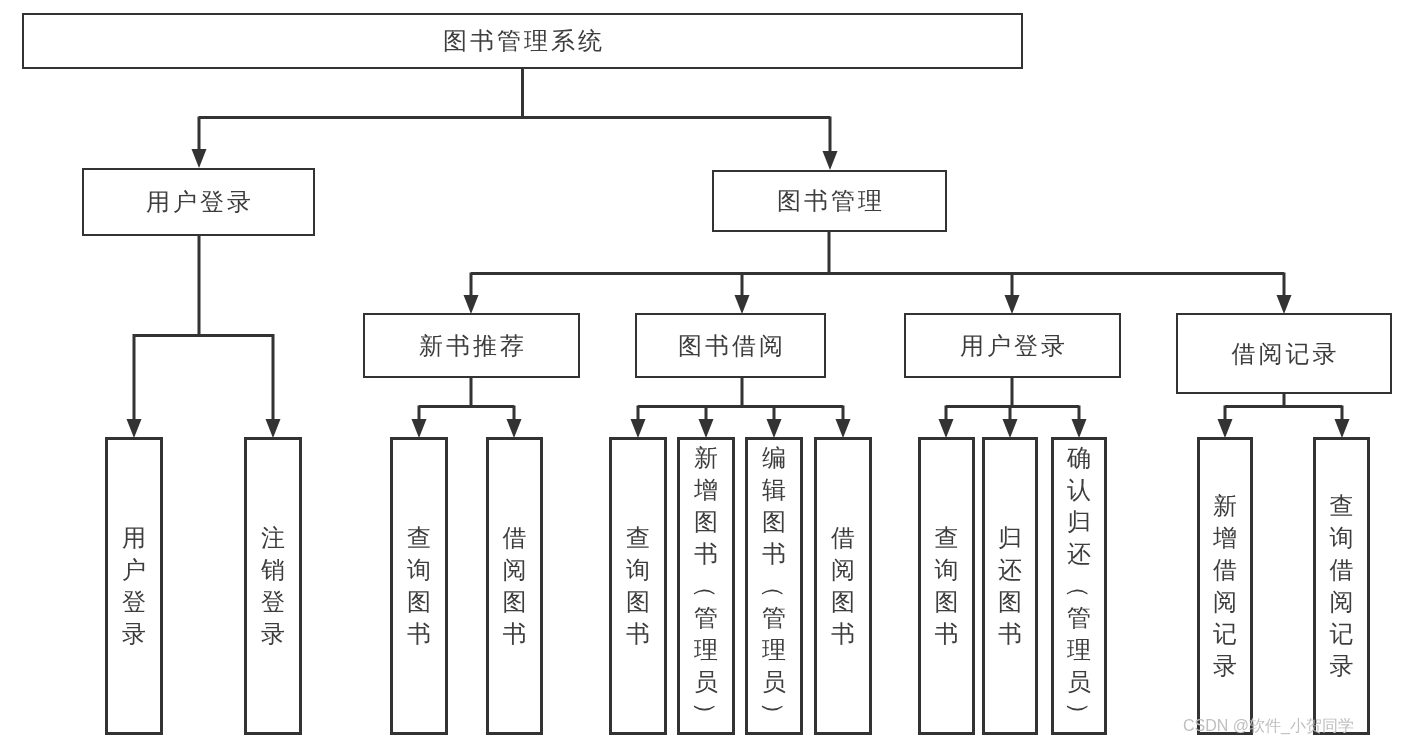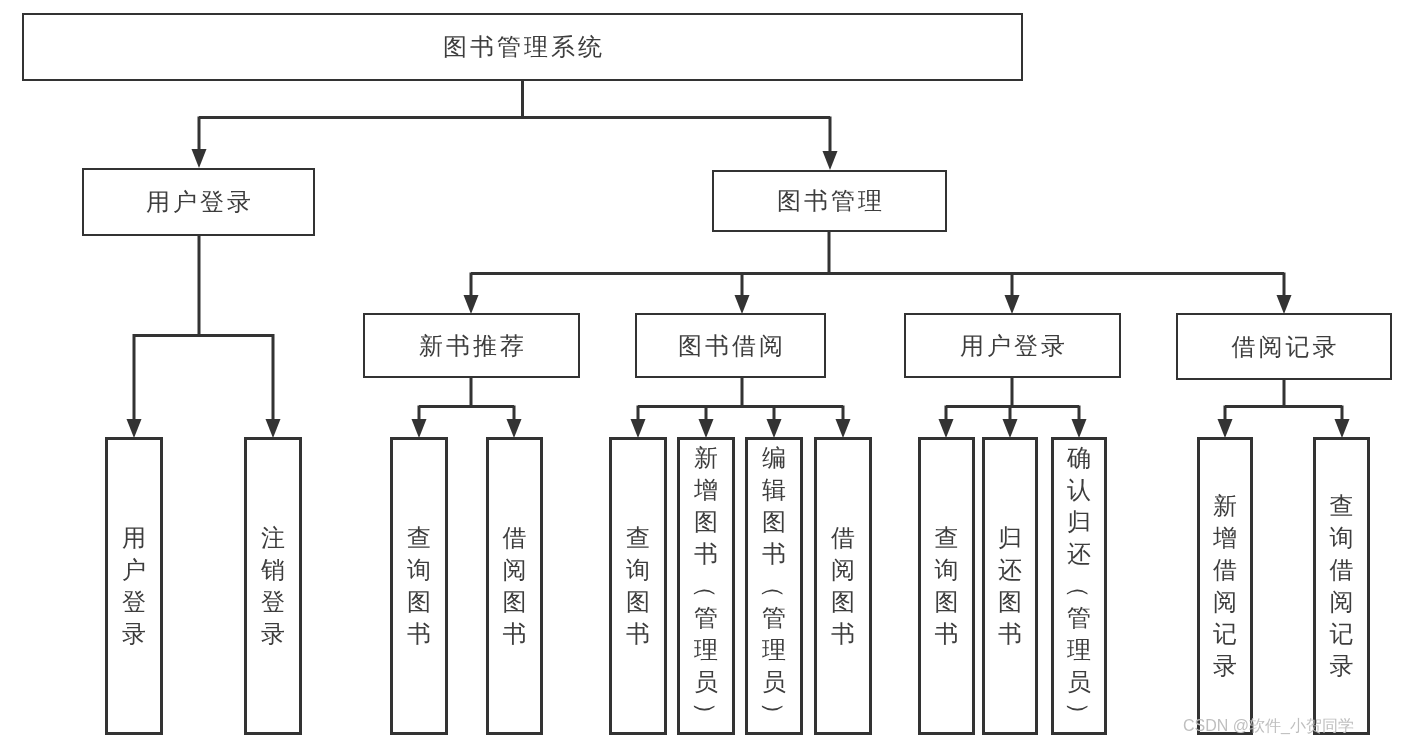--- a/index.html
+++ b/index.html
@@ -78,41 +78,41 @@
         <polygon points="766.5,419 781.5,419 774,438" fill="#333333"></polygon>
         <polygon points="835.5,419 850.5,419 843,438" fill="#333333"></polygon>
         <polygon points="938.5,419 953.5,419 946,438" fill="#333333"></polygon>
         <polygon points="1002.5,419 1017.5,419 1010,438" fill="#333333"></polygon>
         <polygon points="1071.5,419 1086.5,419 1079,438" fill="#333333"></polygon>
         <polygon points="1217.5,419 1232.5,419 1225,438" fill="#333333"></polygon>
         <polygon points="1334.5,419 1349.5,419 1342,438" fill="#333333"></polygon>
       </g>
   </svg>
 
-  <div class="hbox" style="left:22px;top:13px;width:1001px;height:68px">
+  <div class="hbox" style="left:22px;top:13px;width:1001px;height:56px">
     <span>图书管理系统</span>
   </div>
 
   <div class="hbox" style="left:82px;top:168px;width:233px;height:68px">
     <span>用户登录</span>
   </div>
   <div class="hbox" style="left:363px;top:313px;width:217px;height:65px">
     <span>新书推荐</span>
   </div>
 
   <div class="hbox" style="left:712px;top:170px;width:235px;height:62px">
     <span>图书管理</span>
   </div>
   <div class="hbox" style="left:635px;top:313px;width:191px;height:65px">
     <span>图书借阅</span>
   </div>
   <div class="hbox" style="left:904px;top:313px;width:217px;height:65px">
     <span>用户登录</span>
   </div>
-  <div class="hbox" style="left:1176px;top:313px;width:216px;height:67px">
+  <div class="hbox" style="left:1176px;top:313px;width:216px;height:81px">
     <span>借阅记录</span>
   </div>
 
   <div class="vbox" style="left:105px;width:58px">
     <div class="vlabel">
         <div class="vchar">用</div>
         <div class="vchar">户</div>
         <div class="vchar">登</div>
         <div class="vchar">录</div>
       </div>

